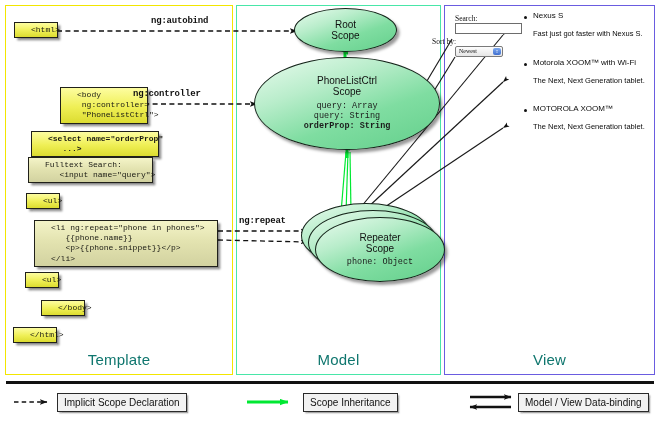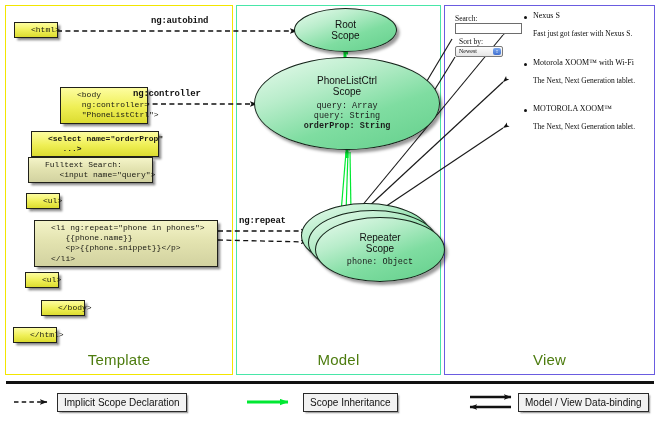--- a/index.html
+++ b/index.html
@@ -8,21 +8,21 @@
 
   #stage{position:absolute;left:0;top:0;width:660px;height:421px;}
 
   
   .panel{position:absolute;background:#fff;box-sizing:border-box;}
   #panel-template{left:5px;top:5px;width:228px;height:370px;border:1.5px solid #f2e600;}
   #panel-model{left:236px;top:5px;width:205px;height:370px;border:1.5px solid #49e6a8;}
   #panel-view{left:444px;top:5px;width:211px;height:370px;border:1.5px solid #6a5ce0;padding-left:26px;}
 
   .panel-label{position:absolute;bottom:6px;left:0;width:100%;text-align:center;
-               font-size:15px;color:#4d7c0f;letter-spacing:.2px;}
+               font-size:15px;color:#0f766e;letter-spacing:.2px;}
 
   
   .codebox{position:absolute;box-sizing:border-box;
            border:1.3px solid #20201a;
            background:linear-gradient(180deg,#fdfda0 0%,#efef55 55%,#dcdc30 100%);
            box-shadow:2.5px 2.5px 2.2px rgba(0,0,0,.45);
            font-family:"Liberation Mono","DejaVu Sans Mono",monospace;
            font-size:8px;line-height:1.28;color:#1a1a14;
            padding:2px 16px;white-space:pre;}
   .codebox.grey{background:linear-gradient(180deg,#f4f4c8 0%,#e3e3b0 45%,#d2d2a0 100%);}
@@ -43,21 +43,21 @@
   
   .v-label{position:absolute;font-family:"Liberation Serif",serif;font-size:7.5px;color:#111;}
   .v-input{position:absolute;box-sizing:border-box;border:1px solid #6d6d6d;background:#fff;}
   .v-select{position:absolute;box-sizing:border-box;border:1px solid #7a7a7a;border-radius:2px;
             background:linear-gradient(180deg,#fdfdfd 0%,#e6e6e6 100%);
             font-family:"Liberation Serif",serif;font-size:6px;color:#111;
             padding-left:3px;line-height:9px;}
   .v-select .btn{position:absolute;right:1px;top:1px;width:8px;height:7px;border-radius:2px;
                  background:linear-gradient(180deg,#7ea9ee 0%,#3f6fd0 100%);
                  color:#fff;font-size:5px;text-align:center;line-height:7px;}
-  .v-item{position:absolute;font-family:Liberation Serif, serif;color:#0b0b0b;}
+  .v-item{position:absolute;font-family:Liberation Sans, sans-serif;color:#0b0b0b;}
   .v-name{font-size:8px;}
   .v-snip{font-size:7.5px;}
   .v-bullet{position:absolute;width:3px;height:3px;border-radius:50%;background:#111;}
 
   
   .edge-label{position:absolute;font-family:"Liberation Mono","DejaVu Sans Mono",monospace;
               font-size:9px;color:#111;font-weight:bold;letter-spacing:-.2px;}
 
   
   #legend{position:absolute;left:0;top:381px;width:660px;height:40px;}
@@ -167,21 +167,21 @@
   <div class="ellipse" style="left:315px;top:217px;width:130px;height:65px;">
     <div class="ttl">Repeater<br>Scope</div>
     <div class="props">
       <div>phone: Object</div>
     </div>
   </div>
 
   <div class="v-label" style="left:455px;top:14px;">Search:</div>
   <input class="v-input" style="left: 455px; top: 23px; width: 67px; height: 11px; font-size: 7px;" value="">
 
-  <div class="v-label" style="left:459px;top:37px;">Sort by:</div>
+  <div class="v-label" style="left:432px;top:37px;">Sort by:</div>
   <div class="v-select" style="left:455px;top:46px;width:48px;height:11px;">
     <span>Newest</span>
     <span class="btn">↕</span>
   </div>
 
   <div class="v-bullet" style="left:524px;top:16px;"></div>
   <div class="v-item v-name" style="left:533px;top:11px;">Nexus S</div>
   <div class="v-item v-snip" style="left:533px;top:29px;">Fast just got faster with Nexus S.</div>
 
   <div class="v-bullet" style="left:524px;top:63px;"></div>

